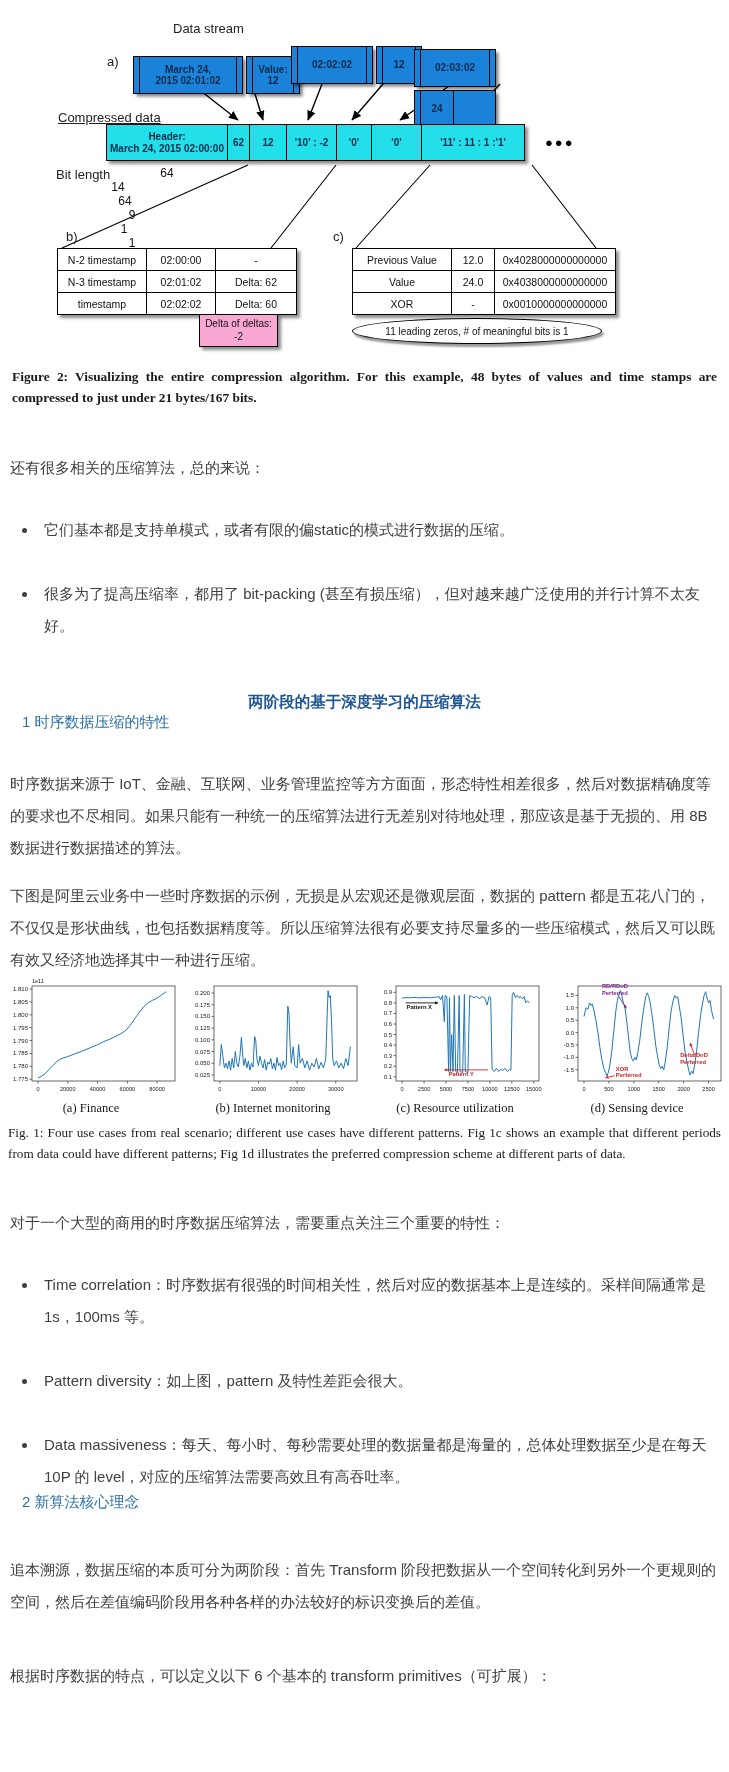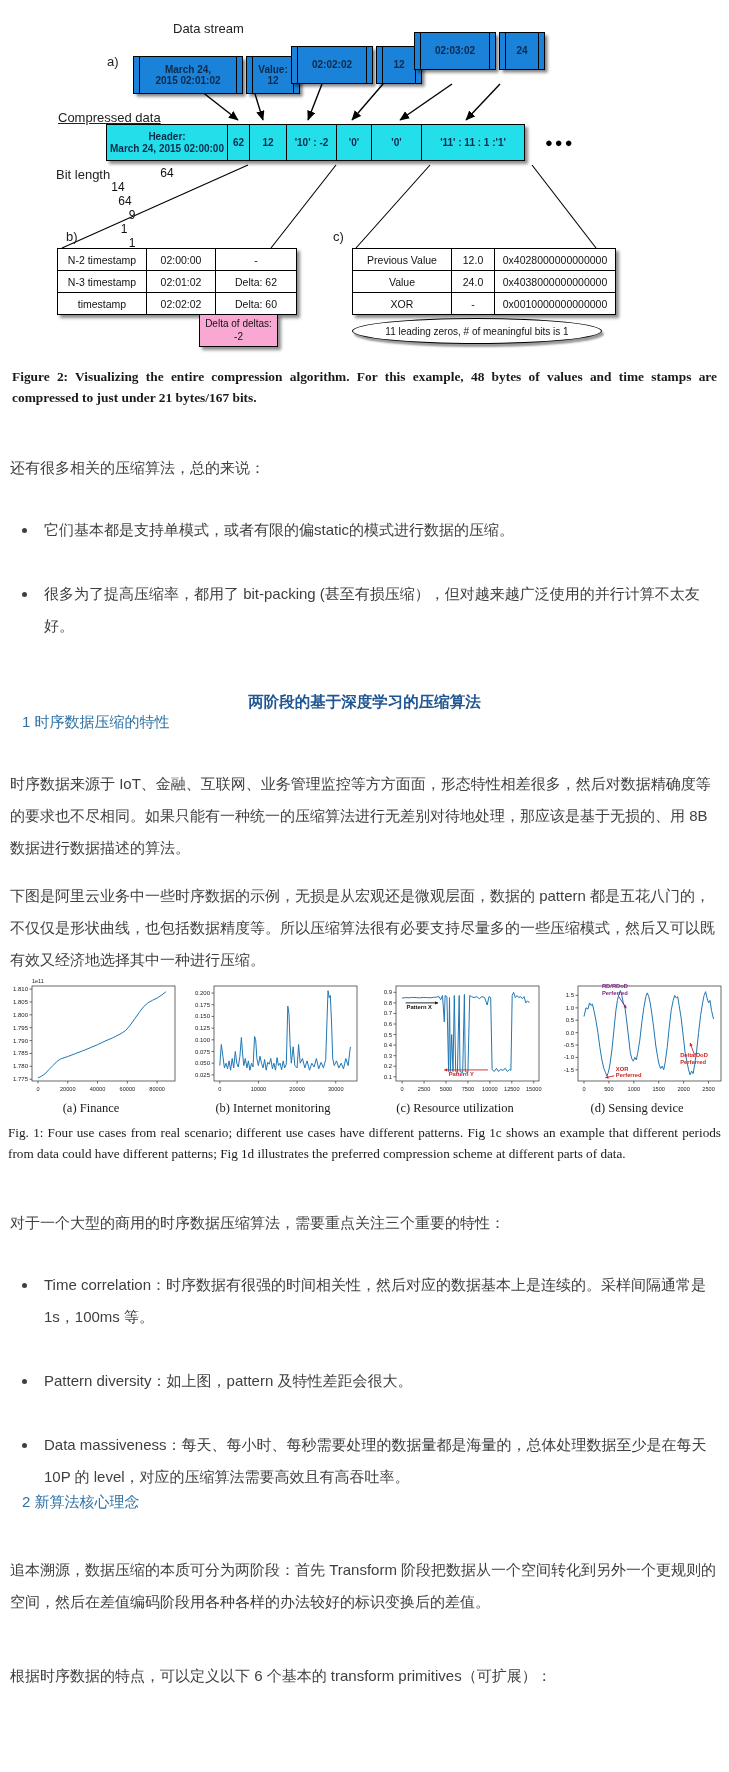--- a/index.html
+++ b/index.html
@@ -94,21 +94,21 @@
         <div class="smain" style="width:60px;">02:02:02</div>
         <div class="sedge r"></div>
       </div>
       <div class="sbox">
         <div class="sedge"></div>
         <div class="smain" style="width:24px;">12</div>
         <div class="sedge r"></div>
       </div>
     </div>
 
-    <div class="abs sgroup" style="left:414px;top:24px;">
+    <div class="abs sgroup" style="left:414px;top:41px;flex-direction:column;">
       <div class="sbox">
         <div class="sedge"></div>
         <div class="smain" style="width:60px;">02:03:02</div>
         <div class="sedge r"></div>
       </div>
       <div class="sbox">
         <div class="sedge"></div>
         <div class="smain" style="width:24px;">24</div>
         <div class="sedge r"></div>
       </div>

